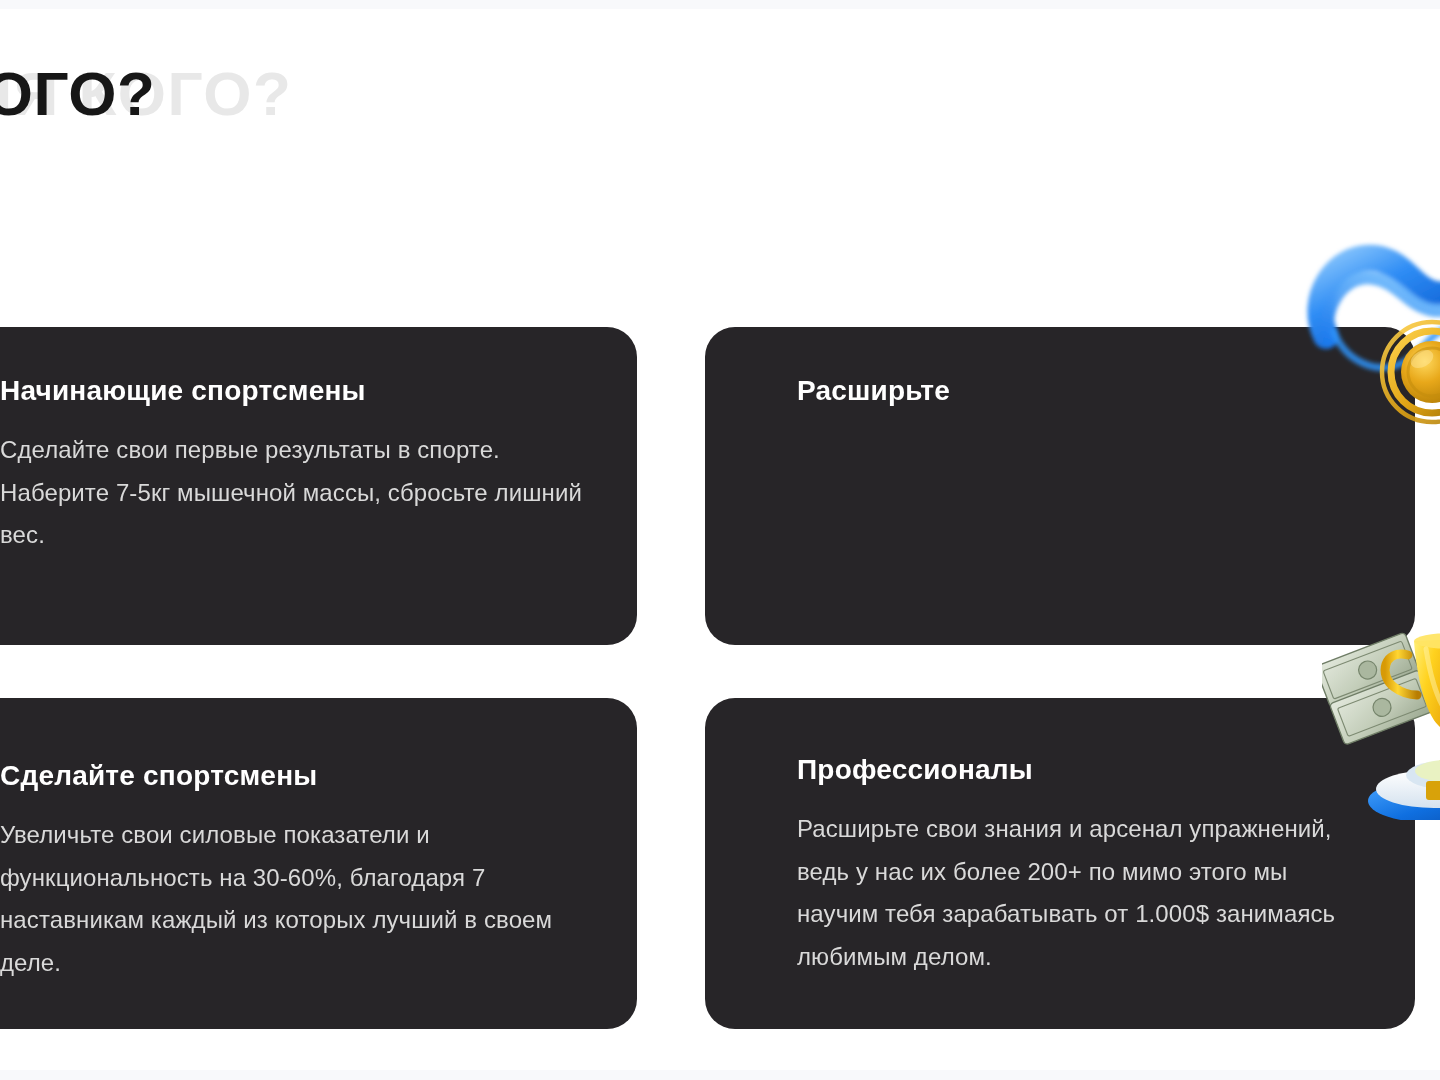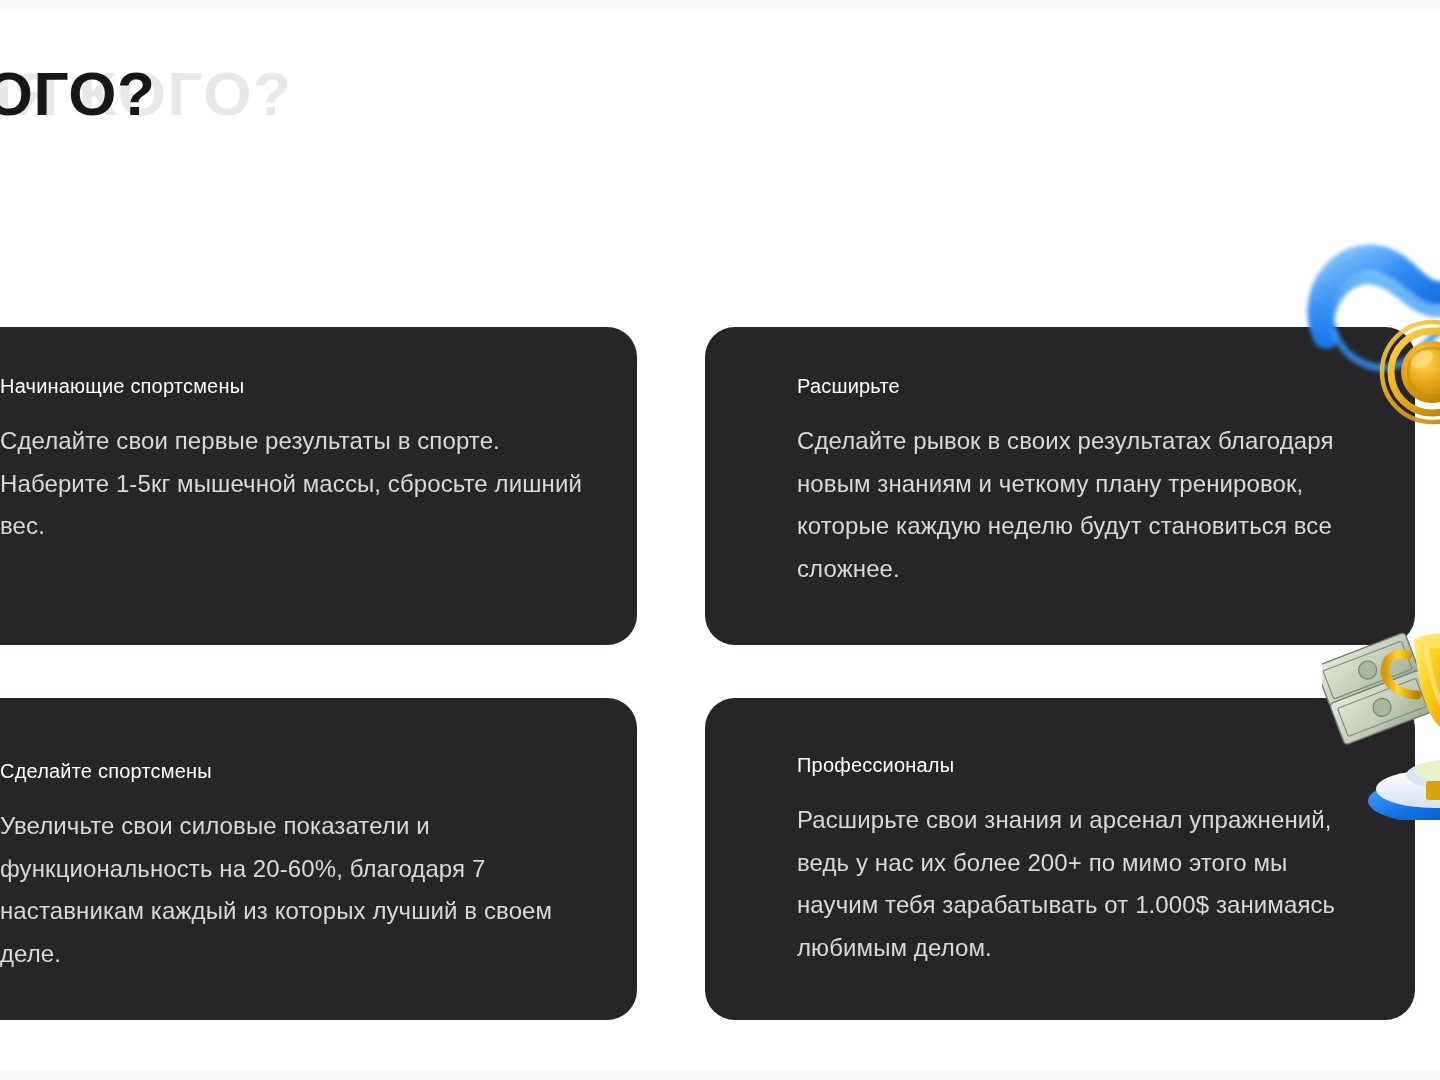--- a/index.html
+++ b/index.html
@@ -79,22 +79,22 @@
     border-radius: 30px;
     padding: 48px 52px 44px 73px;
     min-height: 318px;
     position: relative;
     overflow: hidden;
   }
   .card.tall { min-height: 315px; }
 
   .card-title {
     color: #ffffff;
-    font-size: 20px;
-    font-weight: 400;
+    font-size: 28px;
+    font-weight: 700;
     letter-spacing: 0.2px;
     margin-bottom: 22px;
   }
 
   .card-body {
     color: #d9d9d9;
     font-size: 24px;
     font-weight: 400;
     line-height: 1.78;
     letter-spacing: 0.1px;
@@ -144,31 +144,30 @@
 
 <div class="heading-wrap">
   <div class="heading-ghost">ДЛЯ КОГО?</div>
   <div class="heading-main">ДЛЯ КОГО?</div>
 </div>
 
 <div class="cards-grid">
 
   <div class="card">
     <div class="card-title">Начинающие спортсмены</div>
-    <div class="card-body">Сделайте свои первые результаты в спорте. Наберите 1-5кг мышечной массы, сбросьте лишний вес.</div>
+    <div class="card-body">Сделайте свои первые результаты в спорте. Наберите 7-5кг мышечной массы, сбросьте лишний вес.</div>
   </div>
 
   <div class="card">
     <div class="card-title">Расширьте</div>
-    <div class="card-body">Сделайте рывок в своих результатах благодаря новым знаниям и четкому плану тренировок, которые каждую неделю будут становиться все сложнее.</div>
   </div>
 
   <div class="card tall">
     <div class="card-title">Сделайте спортсмены</div>
-    <div class="card-body">Увеличьте свои силовые показатели и функциональность на 20-60%, благодаря 7 наставникам каждый из которых лучший в своем деле.</div>
+    <div class="card-body">Увеличьте свои силовые показатели и функциональность на 30-60%, благодаря 7 наставникам каждый из которых лучший в своем деле.</div>
   </div>
 
   <div class="card tall">
     <div class="card-title">Профессионалы</div>
     <div class="card-body">Расширьте свои знания и арсенал упражнений, ведь у нас их более 200+ по мимо этого мы научим тебя зарабатывать от 1.000$ занимаясь любимым делом.</div>
   </div>
 
 </div>
 
 <div class="deco deco-swirl">

